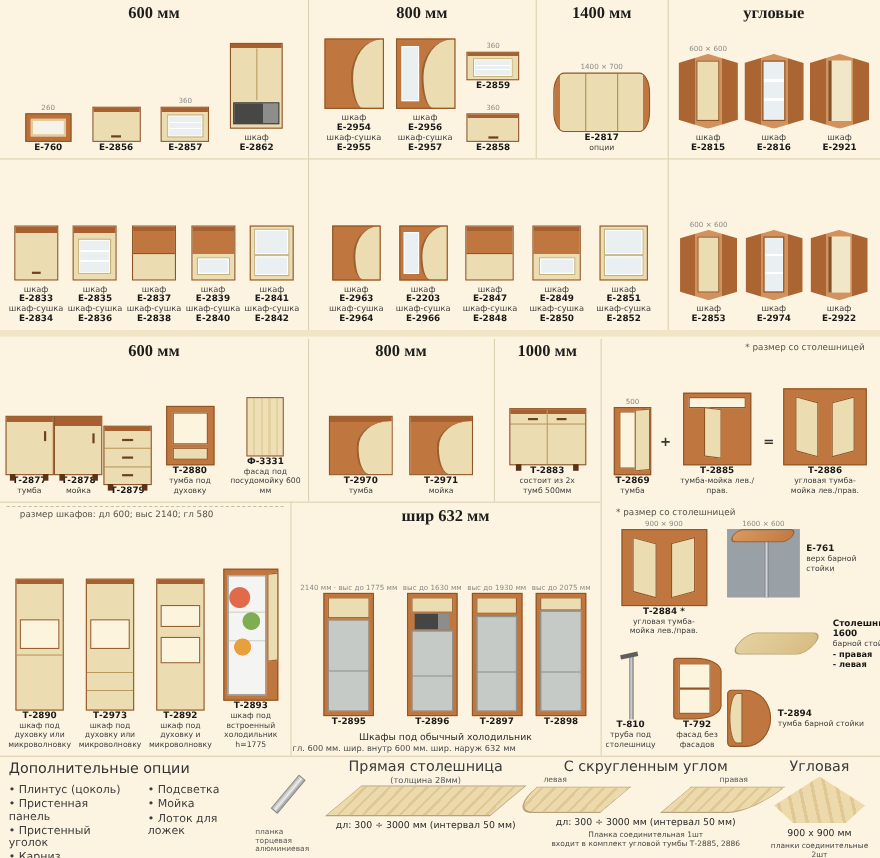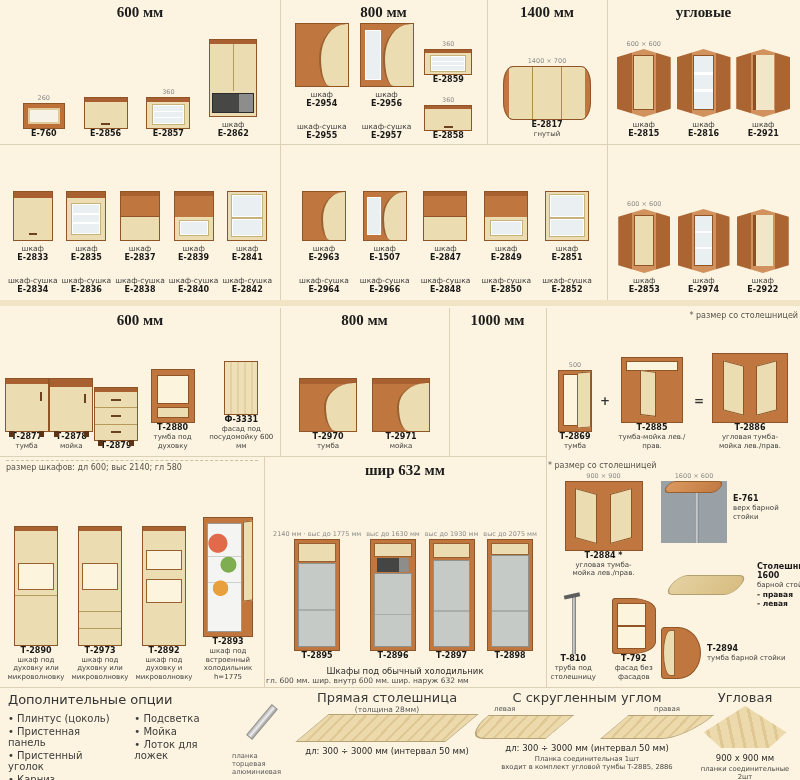--- a/index.html
+++ b/index.html
@@ -7,35 +7,35 @@
   #page{position:relative;width:800px;height:780px;background:#fcf4e0;overflow:hidden;
         outline:1px solid #e4d9bd;color:#3f3f3f}
   
   .hl{position:absolute;height:0;border-top:1px solid #dcd1b4}
   .vl{position:absolute;width:0;border-left:1px solid #dcd1b4}
   .band{position:absolute;left:0;width:800px;height:6px;background:#f1e5c6}
   
   .sec{position:absolute;display:flex;flex-direction:column;box-sizing:border-box}
   .st{font-family:"Liberation Serif",serif;font-weight:bold;font-size:15px;color:#1d1d1d;
       text-align:center;margin:4px 0 0}
-  .secnote{font-size:8px;color:#56524a;padding:3px 0 0}
+  .secnote{font-size:8px;color:#56524a;padding:3px 12px 0}
   .secnote.right{text-align:right}
   .dashed-top{border-top:1px dashed #c9bfa4;margin:2px 4px 0;padding-top:2px}
   .row{display:flex;align-items:flex-end;justify-content:space-evenly;flex:1;padding:2px 2px 4px}
   .stack{display:flex;flex-direction:column;align-items:center;gap:12px}
   .joiner{font-weight:bold;font-size:12px;color:#333;align-self:center;margin-top:30px}
   
   .card{display:flex;flex-direction:column;align-items:center}
   .card .gcol{display:flex;flex-direction:column;align-items:center}
   .card .tx{display:flex;flex-direction:column;align-items:center}
   .card.side{flex-direction:row;align-items:center;gap:6px}
   .card.side .tx{align-items:flex-start}
   .dim{font-size:6.5px;color:#8b8b8b;text-align:center;margin-bottom:1px}
   .lab{font-size:7.5px;color:#3f3f3f;margin-top:3px}
-  .l2{margin-top:14px}
+  .l2{margin-top:0}
   .code{font-size:8px;font-weight:700;color:#191919}
   .sub{font-size:7px;color:#3f3f3f;max-width:68px;text-align:center;line-height:1.2;margin-top:1px}
   .card.side .sub{text-align:left;max-width:84px}
   .opt{font-size:7.5px;font-weight:700;color:#191919;align-self:flex-start}
   
   .bar-grid{display:flex;flex:1}
   .bar-left{width:46%;display:flex;flex-direction:column;align-items:center;justify-content:space-between;padding:2px 0 4px}
   .bar-left-row{display:flex;gap:10px;align-items:flex-end}
   .bar-right{width:54%;display:flex;flex-direction:column;justify-content:space-between;padding:2px 2px 6px}
   
@@ -290,21 +290,21 @@
   <section class="sec" style="left:489px;top:0;width:116px;height:142px">
     <h2 class="st">1400 мм</h2>
     <div class="row">
       <div class="card">
           <div class="gcol">
             <div class="dim">1400 × 700</div>
             <div class="gfx v-wall-wide" style="width: 88px; height: 54px;"></div>
           </div>
           <div class="tx">
             <div class="code">Е-2817</div>
-            <div class="sub">гнутый</div>
+            <div class="sub">опции</div>
           </div>
         </div>
     </div>
   </section>
 
   <section class="sec" style="left:609px;top:0;width:189px;height:142px">
     <h2 class="st">угловые</h2>
     <div class="row">
       <div class="card">
           <div class="gcol">
@@ -409,21 +409,21 @@
             <div class="lab l2">шкаф-сушка</div>
             <div class="code">Е-2964</div>
           </div>
         </div>
       <div class="card">
           <div class="gcol">
             <div class="gfx v-wall-wave-glass" style="width: 44px; height: 50px;"></div>
           </div>
           <div class="tx">
             <div class="lab">шкаф</div>
-            <div class="code">Е-1507</div>
+            <div class="code">Е-2203</div>
             <div class="lab l2">шкаф-сушка</div>
             <div class="code">Е-2966</div>
           </div>
         </div>
       <div class="card">
           <div class="gcol">
             <div class="gfx v-wall-half" style="width: 44px; height: 50px;"></div>
           </div>
           <div class="tx">
             <div class="lab">шкаф</div>
@@ -559,20 +559,31 @@
           <div class="tx">
             <div class="code">Т-2971</div>
             <div class="sub">мойка</div>
           </div>
         </div>
     </div>
   </section>
 
   <section class="sec" style="left:451px;top:308px;width:93px;height:146px">
     <h2 class="st">1000 мм</h2>
+    <div class="row">
+      <div class="card">
+          <div class="gcol">
+            <div class="gfx v-base-2door" style="width: 70px; height: 52px;"></div>
+          </div>
+          <div class="tx">
+            <div class="code">Т-2883</div>
+            <div class="sub">состоит из 2х тумб 500мм</div>
+          </div>
+        </div>
+    </div>
   </section>
 
   <section class="sec" style="left:548px;top:308px;width:250px;height:146px">
     <div class="secnote right">* размер со столешницей</div>
     <div class="row">
       <div class="card">
           <div class="gcol">
             <div class="dim">500</div>
             <div class="gfx v-base-narrow" style="width: 34px; height: 62px;"></div>
           </div>

